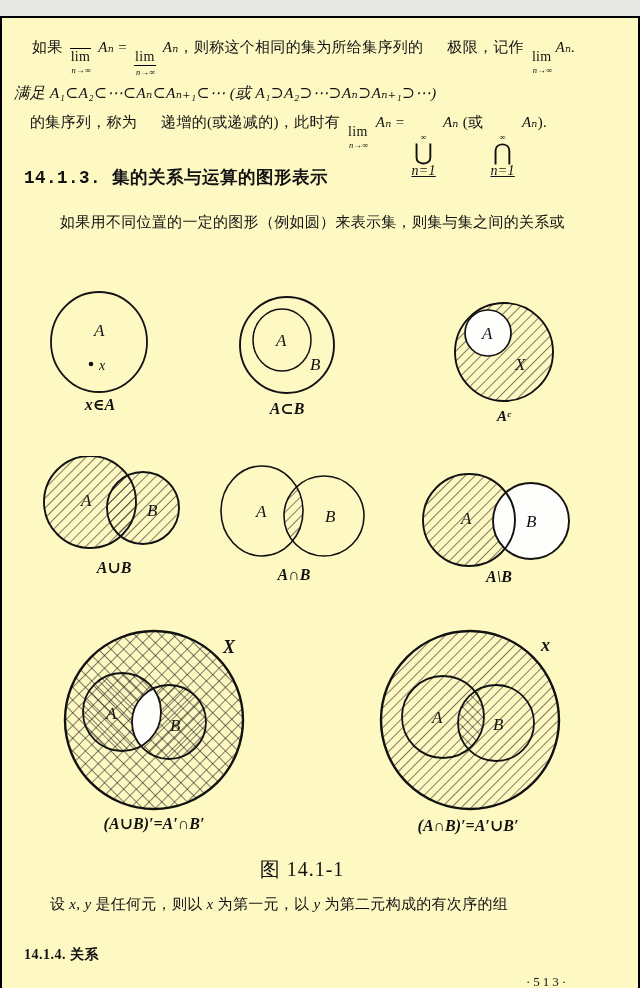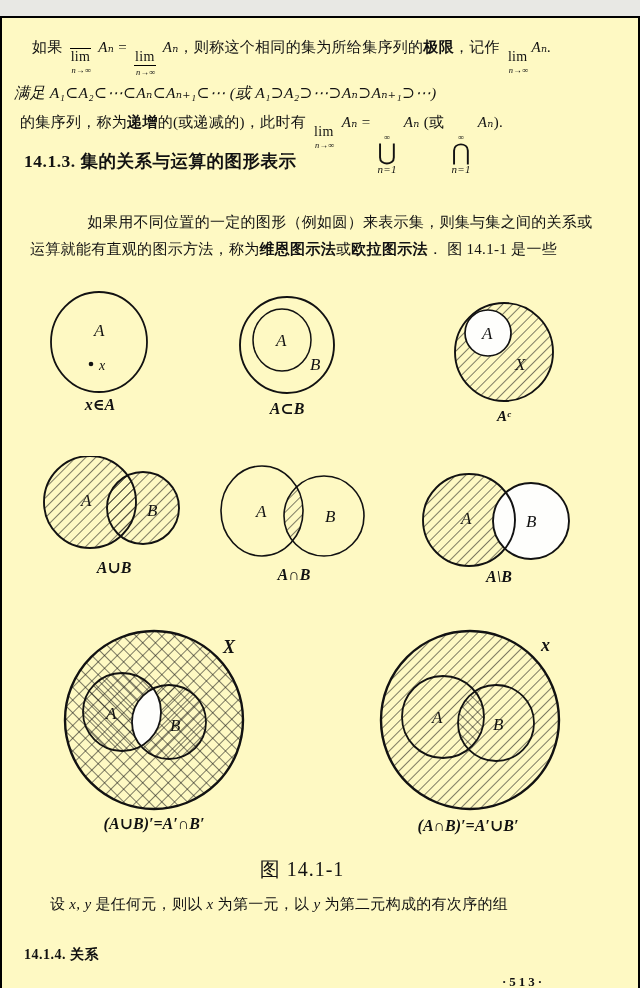--- a/index.html
+++ b/index.html
@@ -5,37 +5,37 @@
   * { margin:0; padding:0; box-sizing:border-box; }
   html,body { background:#e8e8e4; }
   .page {
     position:relative; width:640px; height:988px; margin:16px auto;
     background:#fef9c3; color:#121212;
     font-family:"Liberation Serif","DejaVu Serif",serif;
     border:2px solid #000; overflow:hidden;
   }
   .abs { position:absolute; }
   .cn { font-size:15px; line-height:1.55; letter-spacing:0.3px; }
-  .b { font-weight:bold; }
+  .b { font-weight:normal;padding-left:24px; }
   .mi { font-style:italic; }
   .heading { font-size:17.5px; font-weight:bold; letter-spacing:0.5px; }
   
   .limstack { display:inline-flex; flex-direction:column; align-items:flex-end;
               vertical-align:-9px; line-height:1; margin:0 3px; }
   .limword { font-size:14px; line-height:1; padding:0 1px; }
   .over  { border-top:1.4px solid #000; padding-top:1px; }
   .under { border-bottom:1.4px solid #000; padding-bottom:1px; }
   .limsub { font-size:8.5px; margin-top:1.5px; white-space:nowrap; }
   
   .bigop { display:inline-flex; flex-direction:column; align-items:center;
            vertical-align:-13px; line-height:1; margin:0 3px; }
   .bigop .sup { font-size:8.5px; }
   .bigop .op  { font-size:23px; line-height:0.95; font-style:normal; }
-  .bigop .sub { font-size:11px; margin-top:1px; white-space:nowrap; }
-  .indent { text-indent:30px;text-align:center; }
+  .bigop .sub { font-size:14px; margin-top:1px; white-space:nowrap;text-decoration:underline; }
+  .indent { text-indent:30px; }
   svg text { font-family:"Liberation Serif","DejaVu Serif",serif;
              font-style:italic; fill:#121212; }
   svg .lbl { font-size:17px; }
   svg .lblsm { font-size:14px; }
   svg .cap { font-size:16px; font-weight:bold; text-anchor:middle; }
   svg .capsm { font-size:15px; font-weight:bold; text-anchor:middle; }
   svg .xlbl { font-size:18px; font-weight:bold; }
   .figcap { font-size:20px; text-align:center; letter-spacing:1px; }
   .pagenum { font-size:13px; letter-spacing:3px; }
 </style>
@@ -73,21 +73,21 @@
       </span>
     <span class="mi">Aₙ</span><span>，则称这个相同的集为所给集序列的</span><span class="b">极限</span><span>，记作</span>
     <span class="limstack">
         <span class="limword">lim</span>
         <span class="limsub mi">n→∞</span>
       </span><span class="mi">Aₙ.</span>
   </div>
 
   <div class="abs cn mi" style="left:12px; top:63px; width:592px; font-size:15.5px;">满足 A₁⊂A₂⊂⋯⊂Aₙ⊂Aₙ₊₁⊂⋯ (或 A₁⊃A₂⊃⋯⊃Aₙ⊃Aₙ₊₁⊃⋯)</div>
 
-  <div class="abs cn" style="left:18px; top:93px; width:592px;">
+  <div class="abs cn" style="left:28px; top:93px; width:592px;">
     <span>的集序列，称为</span><span class="b">递增</span><span>的(或递减的)，此时有</span>
     <span class="limstack">
         <span class="limword">lim</span>
         <span class="limsub mi">n→∞</span>
       </span>
     <span class="mi">Aₙ</span>
     <span>=</span>
     <span class="bigop">
         <span class="sup">∞</span>
         <span class="op">⋃</span>
@@ -96,25 +96,24 @@
     <span class="mi">Aₙ</span>
     <span>(或</span>
     <span class="bigop">
         <span class="sup">∞</span>
         <span class="op">⋂</span>
         <span class="sub mi">n=1</span>
       </span>
     <span class="mi">Aₙ</span><span>).</span>
   </div>
 
-  <div class="abs heading" style="left:22px; top:131px;">14.1.3. 集的关系与运算的图形表示</div>
+  <div class="abs heading" style="left:22px; top:147px;font-family:Liberation Mono, monospace;">14.1.3. 集的关系与运算的图形表示</div>
 
   <div class="abs cn" style="left:28px; top:191px; width:590px; line-height:27px;">
     <div class="indent">如果用不同位置的一定的图形（例如圆）来表示集，则集与集之间的关系或</div>
-    <div><span>运算就能有直观的图示方法，称为</span><span class="b">维恩图示法</span><span>或</span><span class="b">欧拉图示法</span><span>． 图 14.1-1 是一些</span></div>
   </div>
 
   <svg class="abs" style="left:40px; top:270px;" width="120" height="135" viewBox="0 0 120 135">
     <ellipse cx="57" cy="54" rx="48" ry="50" fill="none" stroke="#121212" stroke-width="1.8"></ellipse>
     <text class="lbl" x="52" y="48">A</text>
     <circle cx="49" cy="76" r="2.3" fill="#121212"></circle>
     <text class="lblsm" x="57" y="82">x</text>
     <text class="cap" x="58" y="122">x∈A</text>
   </svg>
 

